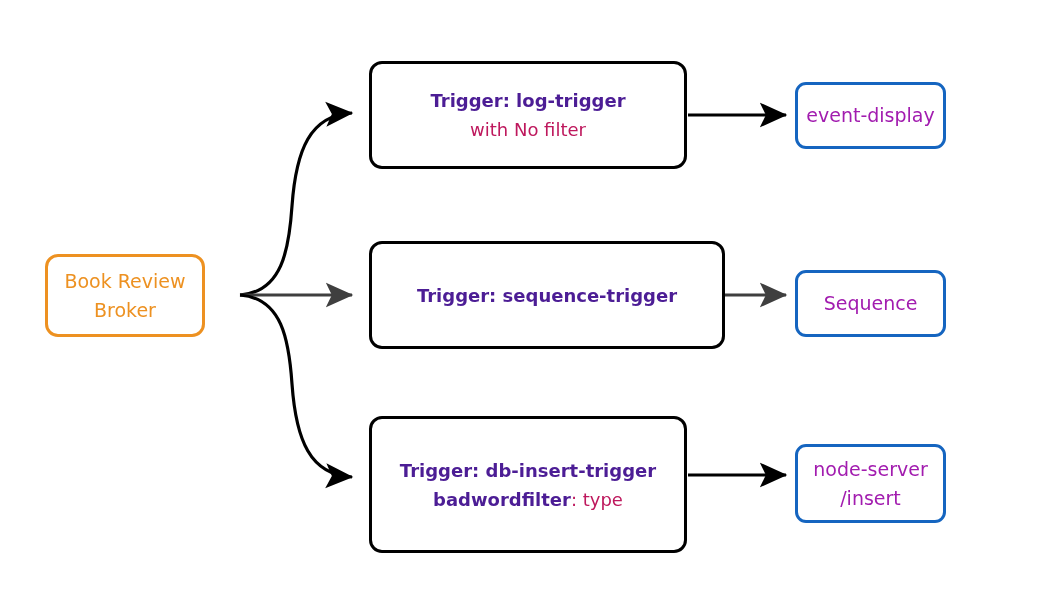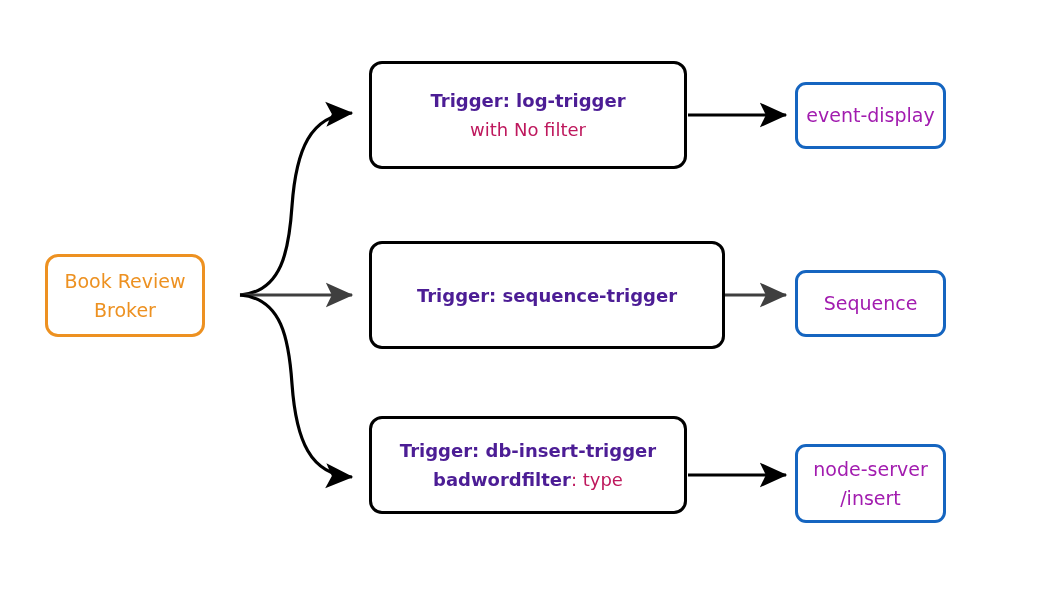--- a/index.html
+++ b/index.html
@@ -110,21 +110,21 @@
       <span class="b"></span><span class="n">with No filter</span>
     </span>
   </div>
 
   <div class="node node-trigger" style="left:369px; top:241px; width:356px; height:108px;">
     <span class="line">
       <span class="b">Trigger: sequence-trigger</span>
     </span>
   </div>
 
-  <div class="node node-trigger" style="left:369px; top:416px; width:318px; height:98px;">
+  <div class="node node-trigger" style="left:369px; top:416px; width:318px; height:137px;">
     <span class="line">
       <span class="b">Trigger: db-insert-trigger</span>
     </span>
     <span class="line">
       <span class="b">badwordfilter</span><span class="n">: type</span>
     </span>
   </div>
 
   <div class="node node-target" style="left:795px; top:82px; width:151px; height:67px;">
     <span class="line">event-display</span>

